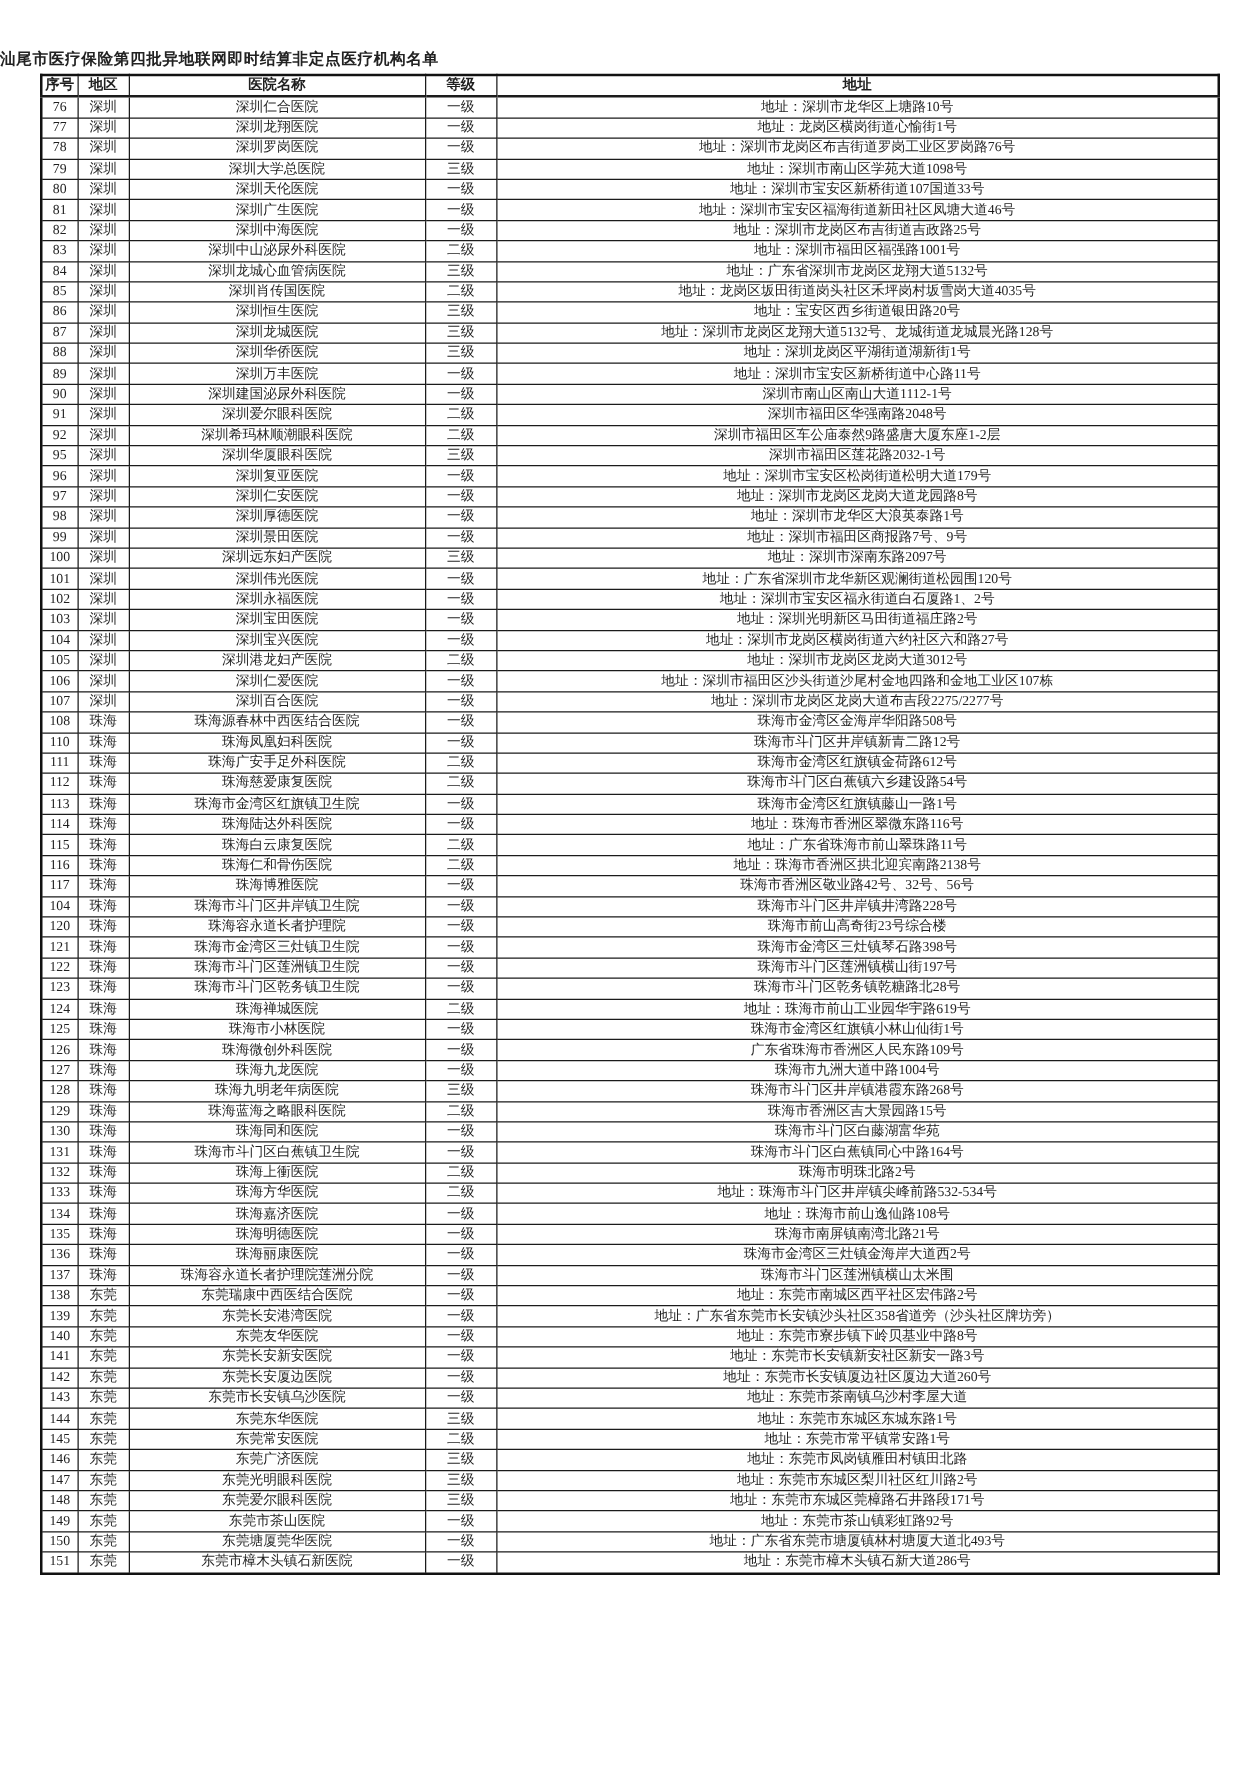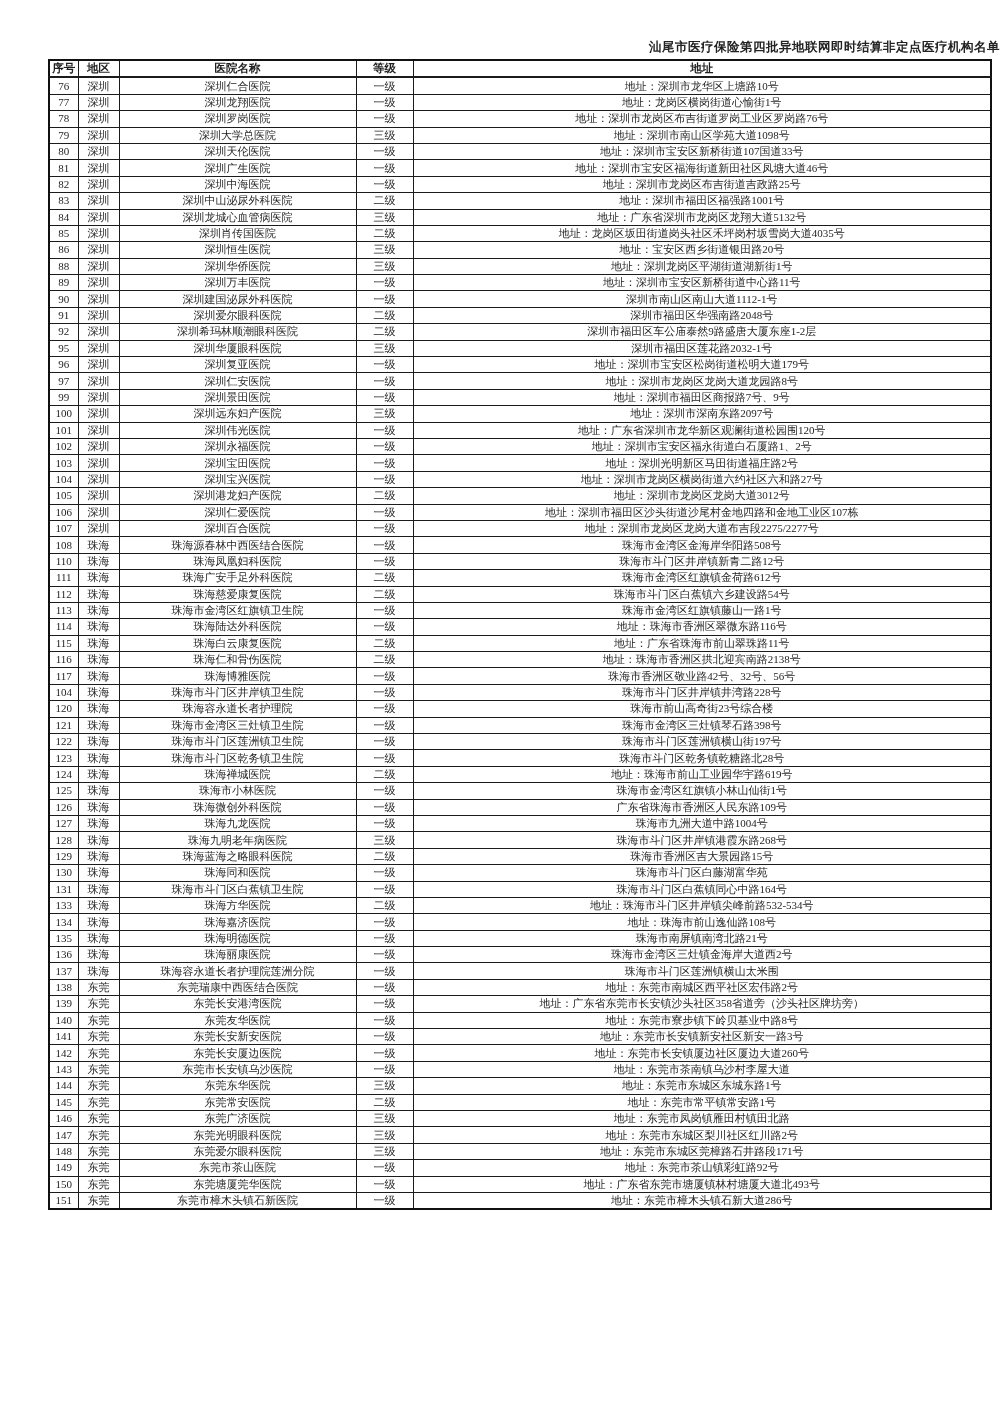--- a/index.html
+++ b/index.html
@@ -8,32 +8,32 @@
     background: #ffffff;
     width: 1000px;
   }
   body {
     font-family: "Liberation Serif", "DejaVu Serif", serif;
     color: #1c1c1c;
     position: relative;
     height: 1413px;
   }
   .page-title {
-    text-align: right;
+    text-align: left;
     font-size: 12.5px;
     font-weight: bold;
     letter-spacing: 0.5px;
     padding-top: 39px;
     margin: 0 0 3px 0;
     color: #222;
   }
   table.roster {
     border-collapse: collapse;
     table-layout: fixed;
-    margin-left: 48px;
+    margin-left: 32px;
     width: 942px;
   }
   table.roster th,
   table.roster td {
     border: 1px solid #1b1b1b;
     font-size: 11px;
     line-height: 13px;
     height: 15.4px;
     padding: 0 1px;
     text-align: center;
@@ -145,20 +145,27 @@
         <td>地址：龙岗区坂田街道岗头社区禾坪岗村坂雪岗大道4035号</td>
       </tr>
       <tr>
         <td>86</td>
         <td>深圳</td>
         <td>深圳恒生医院</td>
         <td>三级</td>
         <td>地址：宝安区西乡街道银田路20号</td>
       </tr>
       <tr>
+        <td>87</td>
+        <td>深圳</td>
+        <td>深圳龙城医院</td>
+        <td>三级</td>
+        <td>地址：深圳市龙岗区龙翔大道5132号、龙城街道龙城晨光路128号</td>
+      </tr>
+      <tr>
         <td>88</td>
         <td>深圳</td>
         <td>深圳华侨医院</td>
         <td>三级</td>
         <td>地址：深圳龙岗区平湖街道湖新街1号</td>
       </tr>
       <tr>
         <td>89</td>
         <td>深圳</td>
         <td>深圳万丰医院</td>
@@ -201,20 +208,27 @@
         <td>地址：深圳市宝安区松岗街道松明大道179号</td>
       </tr>
       <tr>
         <td>97</td>
         <td>深圳</td>
         <td>深圳仁安医院</td>
         <td>一级</td>
         <td>地址：深圳市龙岗区龙岗大道龙园路8号</td>
       </tr>
       <tr>
+        <td>98</td>
+        <td>深圳</td>
+        <td>深圳厚德医院</td>
+        <td>一级</td>
+        <td>地址：深圳市龙华区大浪英泰路1号</td>
+      </tr>
+      <tr>
         <td>99</td>
         <td>深圳</td>
         <td>深圳景田医院</td>
         <td>一级</td>
         <td>地址：深圳市福田区商报路7号、9号</td>
       </tr>
       <tr>
         <td>100</td>
         <td>深圳</td>
         <td>深圳远东妇产医院</td>
@@ -416,20 +430,27 @@
         <td>珠海同和医院</td>
         <td>一级</td>
         <td>珠海市斗门区白藤湖富华苑</td>
       </tr>
       <tr>
         <td>131</td>
         <td>珠海</td>
         <td>珠海市斗门区白蕉镇卫生院</td>
         <td>一级</td>
         <td>珠海市斗门区白蕉镇同心中路164号</td>
+      </tr>
+      <tr>
+        <td>132</td>
+        <td>珠海</td>
+        <td>珠海上衝医院</td>
+        <td>二级</td>
+        <td>珠海市明珠北路2号</td>
       </tr>
       <tr>
         <td>133</td>
         <td>珠海</td>
         <td>珠海方华医院</td>
         <td>二级</td>
         <td>地址：珠海市斗门区井岸镇尖峰前路532-534号</td>
       </tr>
       <tr>
         <td>134</td>

